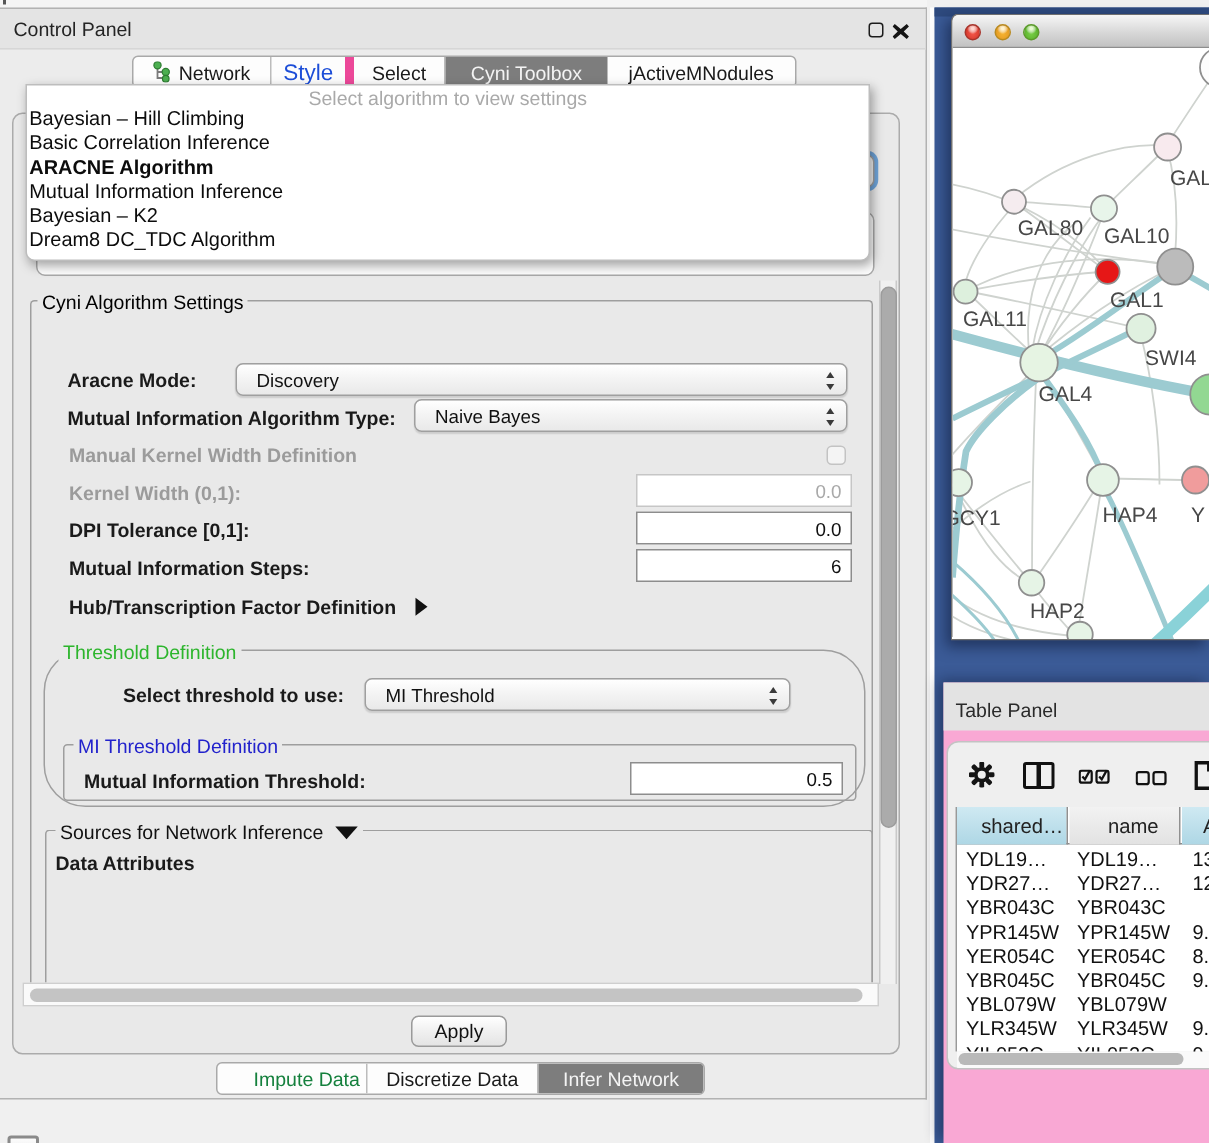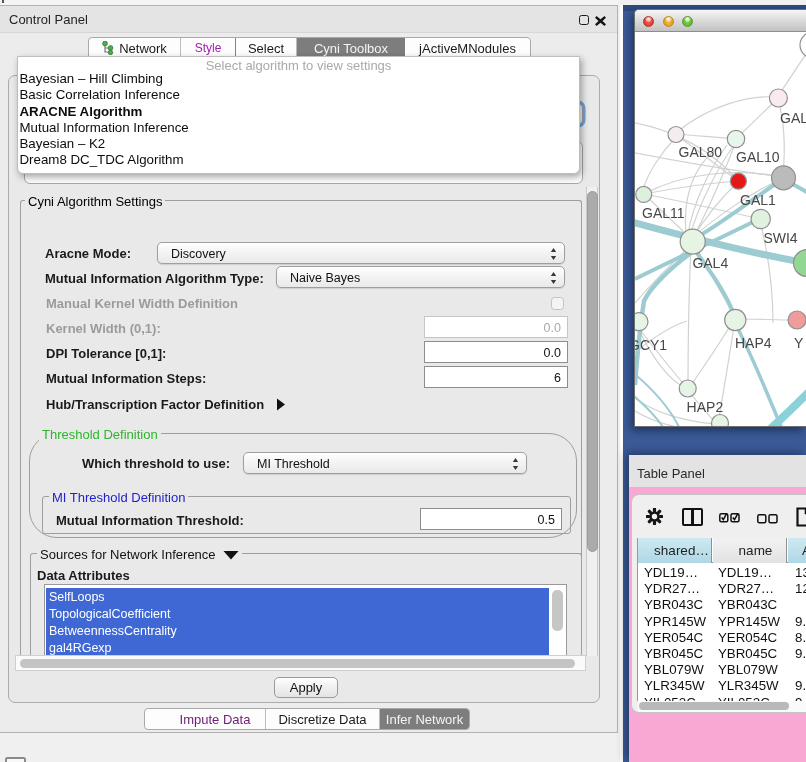--- a/index.html
+++ b/index.html
@@ -35,21 +35,21 @@
     </svg>
 
     <div class="abs" style="left:88px;top:31px;width:443px;height:22px;background:#fdfdfd;border:1px solid #a9a9a9;border-radius:4px;display:flex;overflow:hidden;">
       <div style="width:92px;display:flex;align-items:center;justify-content:center;border-right:1px solid #bcbcbc;font-size:13px;color:#1a1a1a;">
         <svg width="13" height="14" viewBox="0 0 13 14" style="margin-right:4px;">
           <path d="M3 3 L3 11 L8 11 M3 7 L8 7" stroke="#7a7a7a" stroke-width="1.2" fill="none"></path>
           <circle cx="3" cy="2.5" r="2.4" fill="#4caf50" stroke="#2e7d32" stroke-width="0.8"></circle>
           <circle cx="8.5" cy="7" r="2.4" fill="#4caf50" stroke="#2e7d32" stroke-width="0.8"></circle>
           <circle cx="8.5" cy="11.5" r="2.2" fill="#4caf50" stroke="#2e7d32" stroke-width="0.8"></circle>
         </svg>Network</div>
-      <div style="width:55px;display:flex;align-items:center;justify-content:center;border-right:1px solid #ec4899;font-size:12px;color:#a21caf;">Style</div>
+      <div style="width:55px;display:flex;align-items:center;justify-content:center;border-right:6px solid #ec4899;font-size:15px;color:#1d4ed8;">Style</div>
       <div style="width:61px;display:flex;align-items:center;justify-content:center;border-right:1px solid #bcbcbc;font-size:13px;color:#1a1a1a;">Select</div>
       <div style="width:108px;display:flex;align-items:center;justify-content:center;background:#7d7d7d;font-size:13px;color:#f4f4f4;">Cyni Toolbox</div>
       <div style="flex:1;display:flex;align-items:center;justify-content:center;font-size:13px;color:#1a1a1a;">jActiveMNodules</div>
     </div>
 
     <div class="abs" style="left:8px;top:69px;width:592px;height:628px;background:#e9e9e9;border:1px solid #ababab;border-radius:7px;"></div>
 
     <div class="abs" style="left:24px;top:97px;width:559px;height:22px;border-radius:5px;background:#f2f2f2;border:1px solid #9f9f9f;box-shadow:0 0 0 2.5px #6ea3d8;"></div>
 
     <div class="abs" style="left:24px;top:135px;width:559px;height:43px;border-radius:6px;background:#fdfdfd;border:1px solid #a8a8a8;"></div>
@@ -88,54 +88,49 @@
 
     <div class="lbl" style="position:absolute;left:46px;top:391px;font-size:13px;">Hub/Transcription Factor Definition
       <svg width="10" height="13" viewBox="0 0 10 13" style="margin-left:8px;vertical-align:-2px;">
           <path d="M1 0.5 L9 6.5 L1 12.5 Z" fill="#111"></path>
         </svg>
     </div>
 
     <div class="grp" style="left:29px;top:427px;width:548px;height:105px;border-radius:28px;">
       <span class="gt" style="left:9px;color:#2db52d;">Threshold Definition</span>
     </div>
-    <div class="lbl" style="position:absolute;left:82px;top:450px;">Which threshold to use:</div>
+    <div class="lbl" style="position:absolute;left:82px;top:450px;">Select threshold to use:</div>
     <div class="combo" style="left:243px;top:446px;width:284px;">
       <span class="ct">MI Threshold</span>
       <svg class="arr" viewBox="0 0 9 16">
           <path d="M4.5 2 L7.2 6 L1.8 6 Z" fill="#3a3a3a"></path>
           <path d="M4.5 14 L1.8 10 L7.2 10 Z" fill="#3a3a3a"></path>
         </svg>
     </div>
     <div class="grp" style="left:42px;top:490px;width:529px;height:38px;">
       <span class="gt" style="left:6px;color:#2222cc;">MI Threshold Definition</span>
     </div>
     <div class="lbl" style="position:absolute;left:56px;top:507px;">Mutual Information Threshold:</div>
     <div class="inp" style="left:420px;top:502px;width:142px;">0.5</div>
 
     <div class="grp" style="left:30px;top:547px;width:552px;height:107px;border-bottom:none;">
       <span class="gt" style="left:6px;color:#111;font-weight:normal;">Sources for Network Inference
       <svg width="16" height="10" viewBox="0 0 16 10" style="vertical-align:-1px;margin-left:4px;">
             <path d="M0.5 1 L15.5 1 L8 9.5 Z" fill="#111"></path>
           </svg></span>
     </div>
     <div class="lbl" style="position:absolute;left:37px;top:562px;">Data Attributes</div>
-    <div class="abs" style="left:44px;top:578px;width:523px;height:72px;background:#fff;border:1px solid #999;overflow:hidden;">
-      <div class="abs" style="left:1px;top:3px;width:503px;height:70px;background:#3f68d4;"></div>
-      <div class="abs" style="left:4px;top:4px;font-size:12.5px;color:#fff;line-height:17px;">SelfLoops<br>TopologicalCoefficient<br>BetweennessCentrality<br>gal4RGexp</div>
-      <div class="abs" style="left:507px;top:5px;width:11px;height:41px;background:#c6c6c6;border-radius:5px;"></div>
-    </div>
 
     <div class="abs" style="left:15px;top:649px;width:571px;height:16px;background:#fafafa;border:1px solid #cfcfcf;"></div>
     <div class="abs" style="left:20px;top:653px;width:555px;height:9px;background:#c4c4c4;border-radius:4.5px;"></div>
 
     <div class="abs" style="left:274px;top:671px;width:64px;height:21px;border:1px solid #9a9a9a;border-radius:5px;background:linear-gradient(#ffffff,#f0f0f0 50%,#e4e4e4);text-align:center;font-size:13px;color:#111;padding-top:2px;">Apply</div>
 
     <div class="abs" style="left:144px;top:702px;width:326px;height:22px;background:#fdfdfd;border:1px solid #a9a9a9;border-radius:4px;display:flex;overflow:hidden;">
-      <div style="width:121px;display:flex;align-items:center;justify-content:center;border-right:1px solid #bcbcbc;font-size:13px;color:#701a75;padding-left:20px;">Impute Data</div>
+      <div style="width:100px;display:flex;align-items:center;justify-content:center;border-right:1px solid #bcbcbc;font-size:13px;color:#15803d;padding-left:20px;">Impute Data</div>
       <div style="width:114px;display:flex;align-items:center;justify-content:center;border-right:1px solid #bcbcbc;font-size:13px;color:#1a1a1a;">Discretize Data</div>
       <div style="flex:1;display:flex;align-items:center;justify-content:center;background:#7d7d7d;font-size:13px;color:#f4f4f4;">Infer Network</div>
     </div>
   </div>
 
   <div class="abs" style="left:17px;top:56px;width:563px;height:118px;background:#fff;border:1px solid #bdbdbd;border-radius:0 0 6px 6px;box-shadow:2px 3px 7px rgba(0,0,0,0.35);z-index:30;">
     <div style="text-align:center;font-size:13px;color:#a9a9a9;padding-top:1px;height:14px;">Select algorithm to view settings</div>
     <div style="font-size:13.3px;color:#0c0c0c;line-height:16.3px;padding-left:1.5px;margin-top:0px;">
       Bayesian – Hill Climbing<br>
       Basic Correlation Inference<br>

